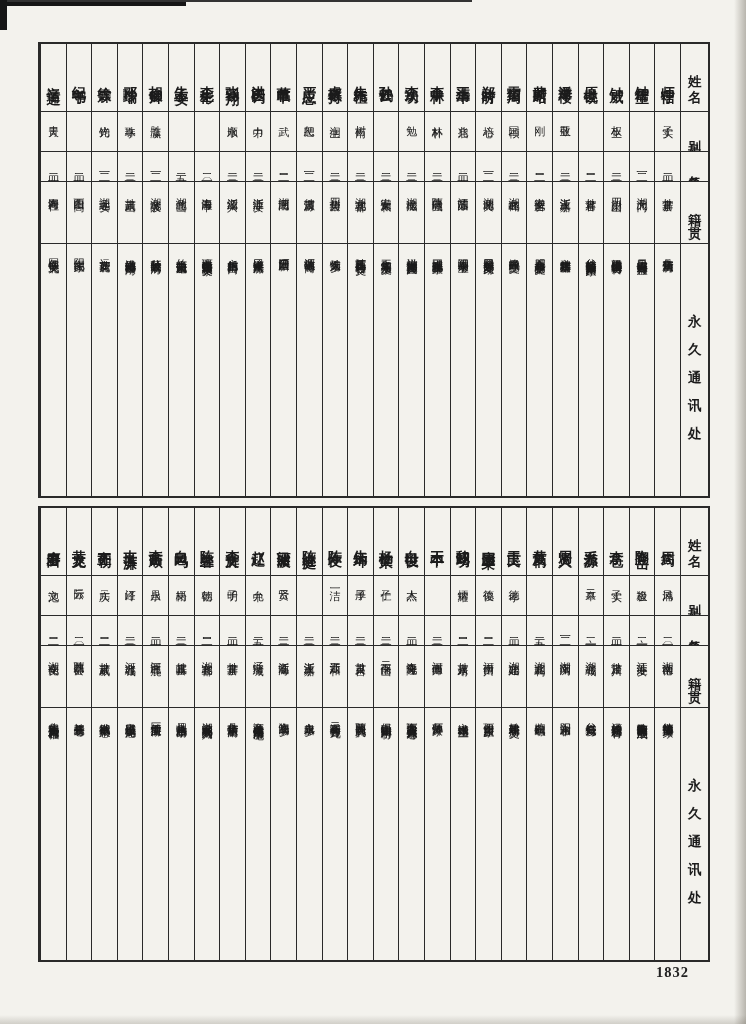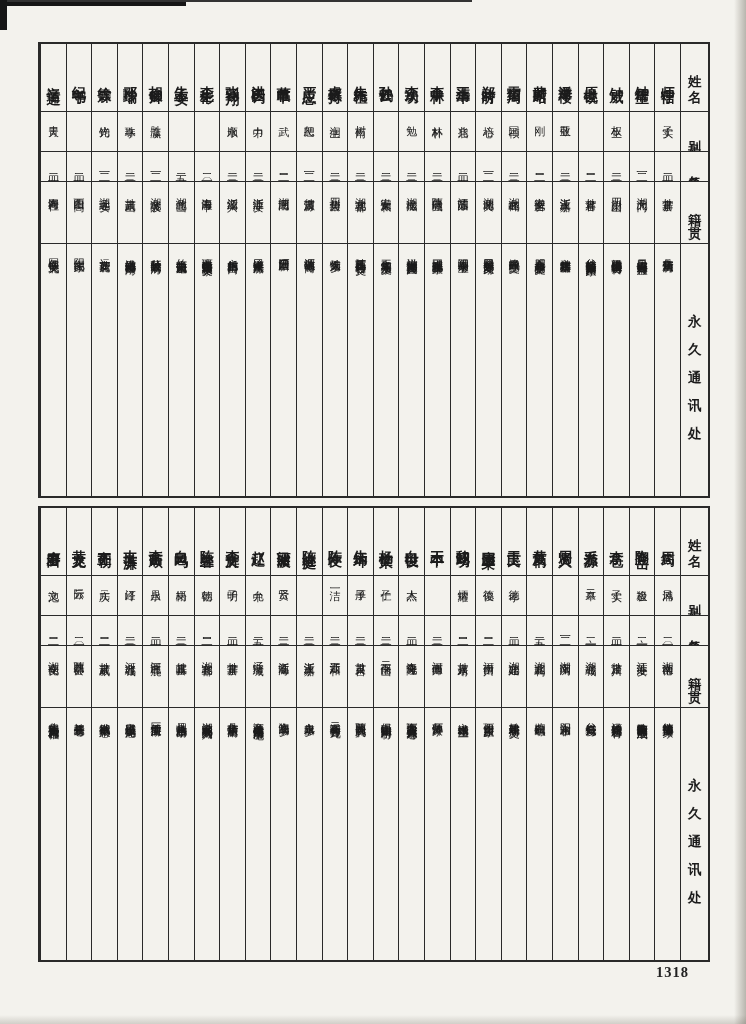--- a/index.html
+++ b/index.html
@@ -951,14 +951,14 @@
         </div>
         <div class="cell c-native">
           <span class="v c-native-t">湖南安化</span>
         </div>
         <div class="cell c-addr">
           <span class="v c-addr-t">安化桥头市大屋村种福园</span>
         </div>
       </div>
     </div>
 
-  <div class="page-number">1318</div>
+  <div class="page-number">1832</div>
 </div>
 
 </body></html>

